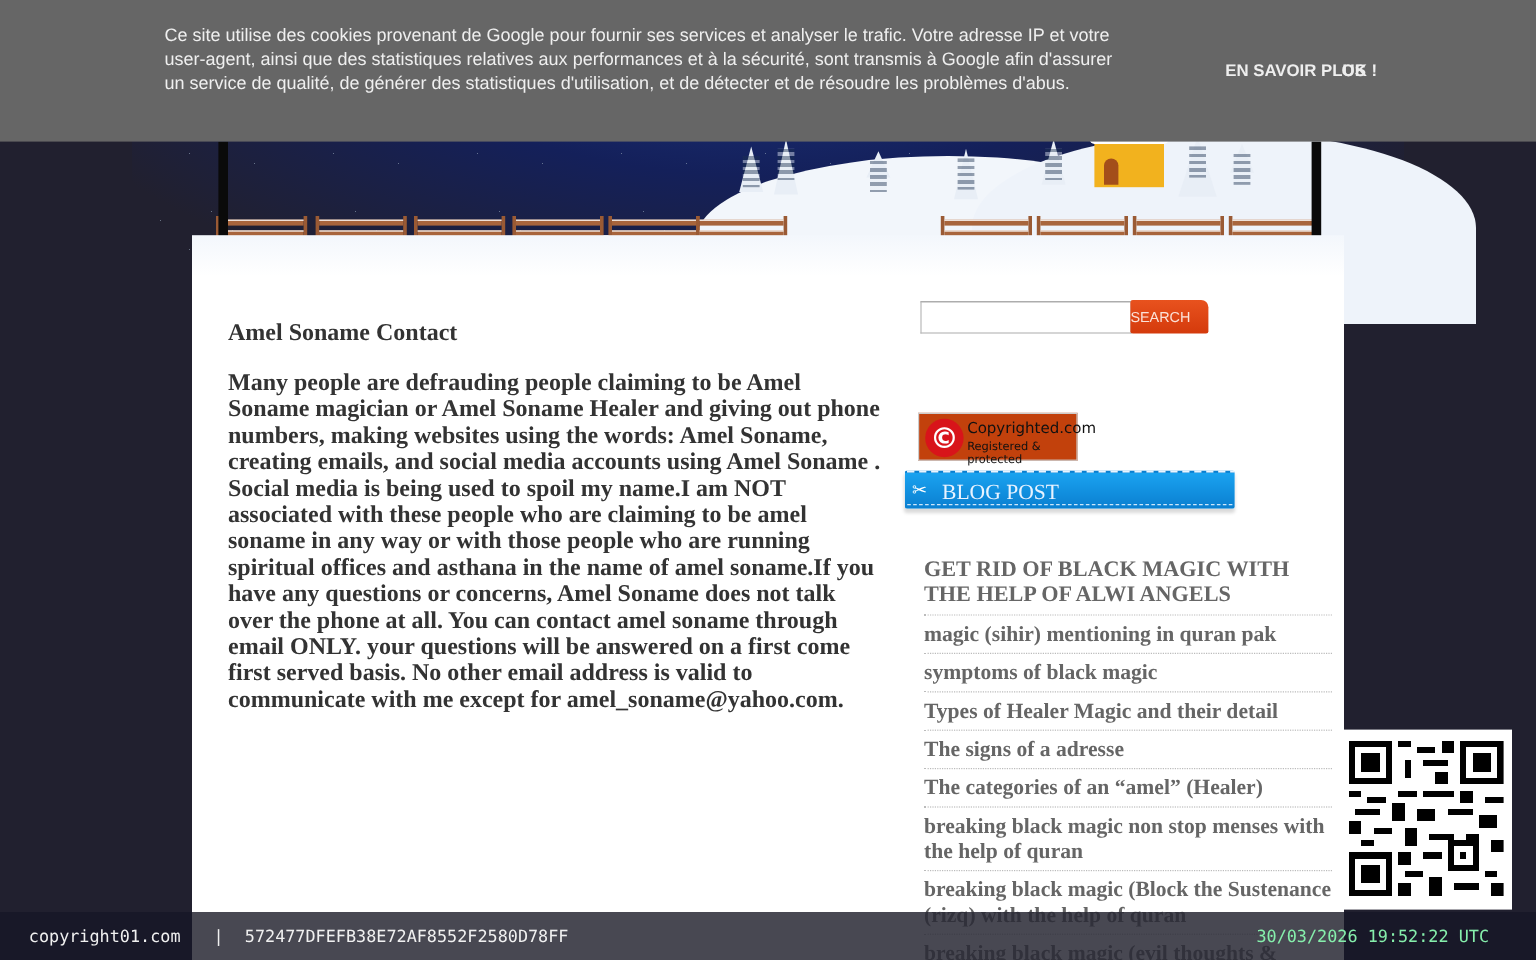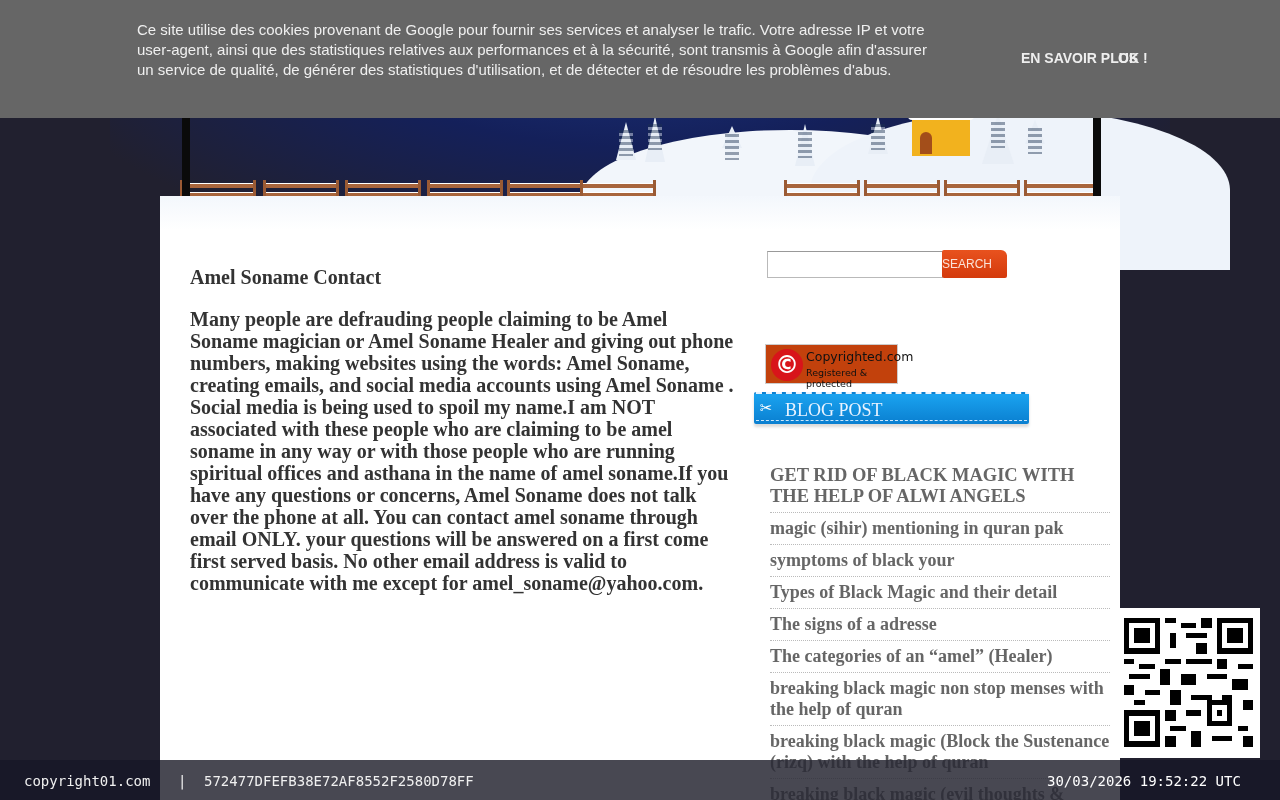--- a/index.html
+++ b/index.html
@@ -89,21 +89,21 @@
   .qr svg { width: 129px; height: 134px; display: block; }
 
   
   .stamp-bar { position: absolute; left: 0; top: 760px; width: 1280px; height: 40px;
     background: rgba(40,40,52,.85); font-family: "DejaVu Sans Mono", monospace; font-size: 14px; color: #f0f0f0; }
   .stamp-bar .left-dark { position:absolute; left:0; top:0; width:160px; height:40px; background:#181828; }
   .stamp-bar .right-dark { position:absolute; left:1120px; top:0; width:160px; height:40px; background:#181828; }
   .stamp-site { position: absolute; left: 24px; top: 13px; }
   .stamp-sep { position: absolute; left: 178px; top: 13px; }
   .stamp-hash { position: absolute; left: 204px; top: 13px; }
-  .stamp-time { position: absolute; left: 1047px; top: 13px; color: #ffffff; text-align: right; }
+  .stamp-time { position: absolute; left: 1047px; top: 13px; color: #86efac; text-align: right; }
 </style>
 </head>
 <body>
 
 <div class="banner">
   <div class="stars"></div>
   <div class="hill h1"></div>
   <div class="hill h2"></div>
 </div>
 <div class="tree" style="left:616px;top:122px;"></div>
@@ -148,22 +148,22 @@
 </div>
 
 <div class="blog-ribbon">
   <span class="bow">✂</span>
   <span class="label">BLOG POST</span>
 </div>
 
 <ul class="post-list">
   <li class="first">GET RID OF BLACK MAGIC WITH THE HELP OF ALWI ANGELS</li>
   <li>magic (sihir) mentioning in quran pak</li>
-  <li>symptoms of black your</li>
-  <li>Types of Black Magic and their detail</li>
+  <li>symptoms of black magic</li>
+  <li>Types of Healer Magic and their detail</li>
   <li>The signs of a adresse</li>
   <li>The categories of an “amel” (Healer)</li>
   <li>breaking black magic non stop menses with the help of quran</li>
   <li>breaking black magic (Block the Sustenance (rizq) with the help of quran</li>
   <li>breaking black magic (evil thoughts &amp;</li>
 </ul>
 
 <div class="qr">
   <svg viewBox="0 0 25 25" shape-rendering="crispEdges">
     <rect width="25" height="25" fill="#fff"></rect>

